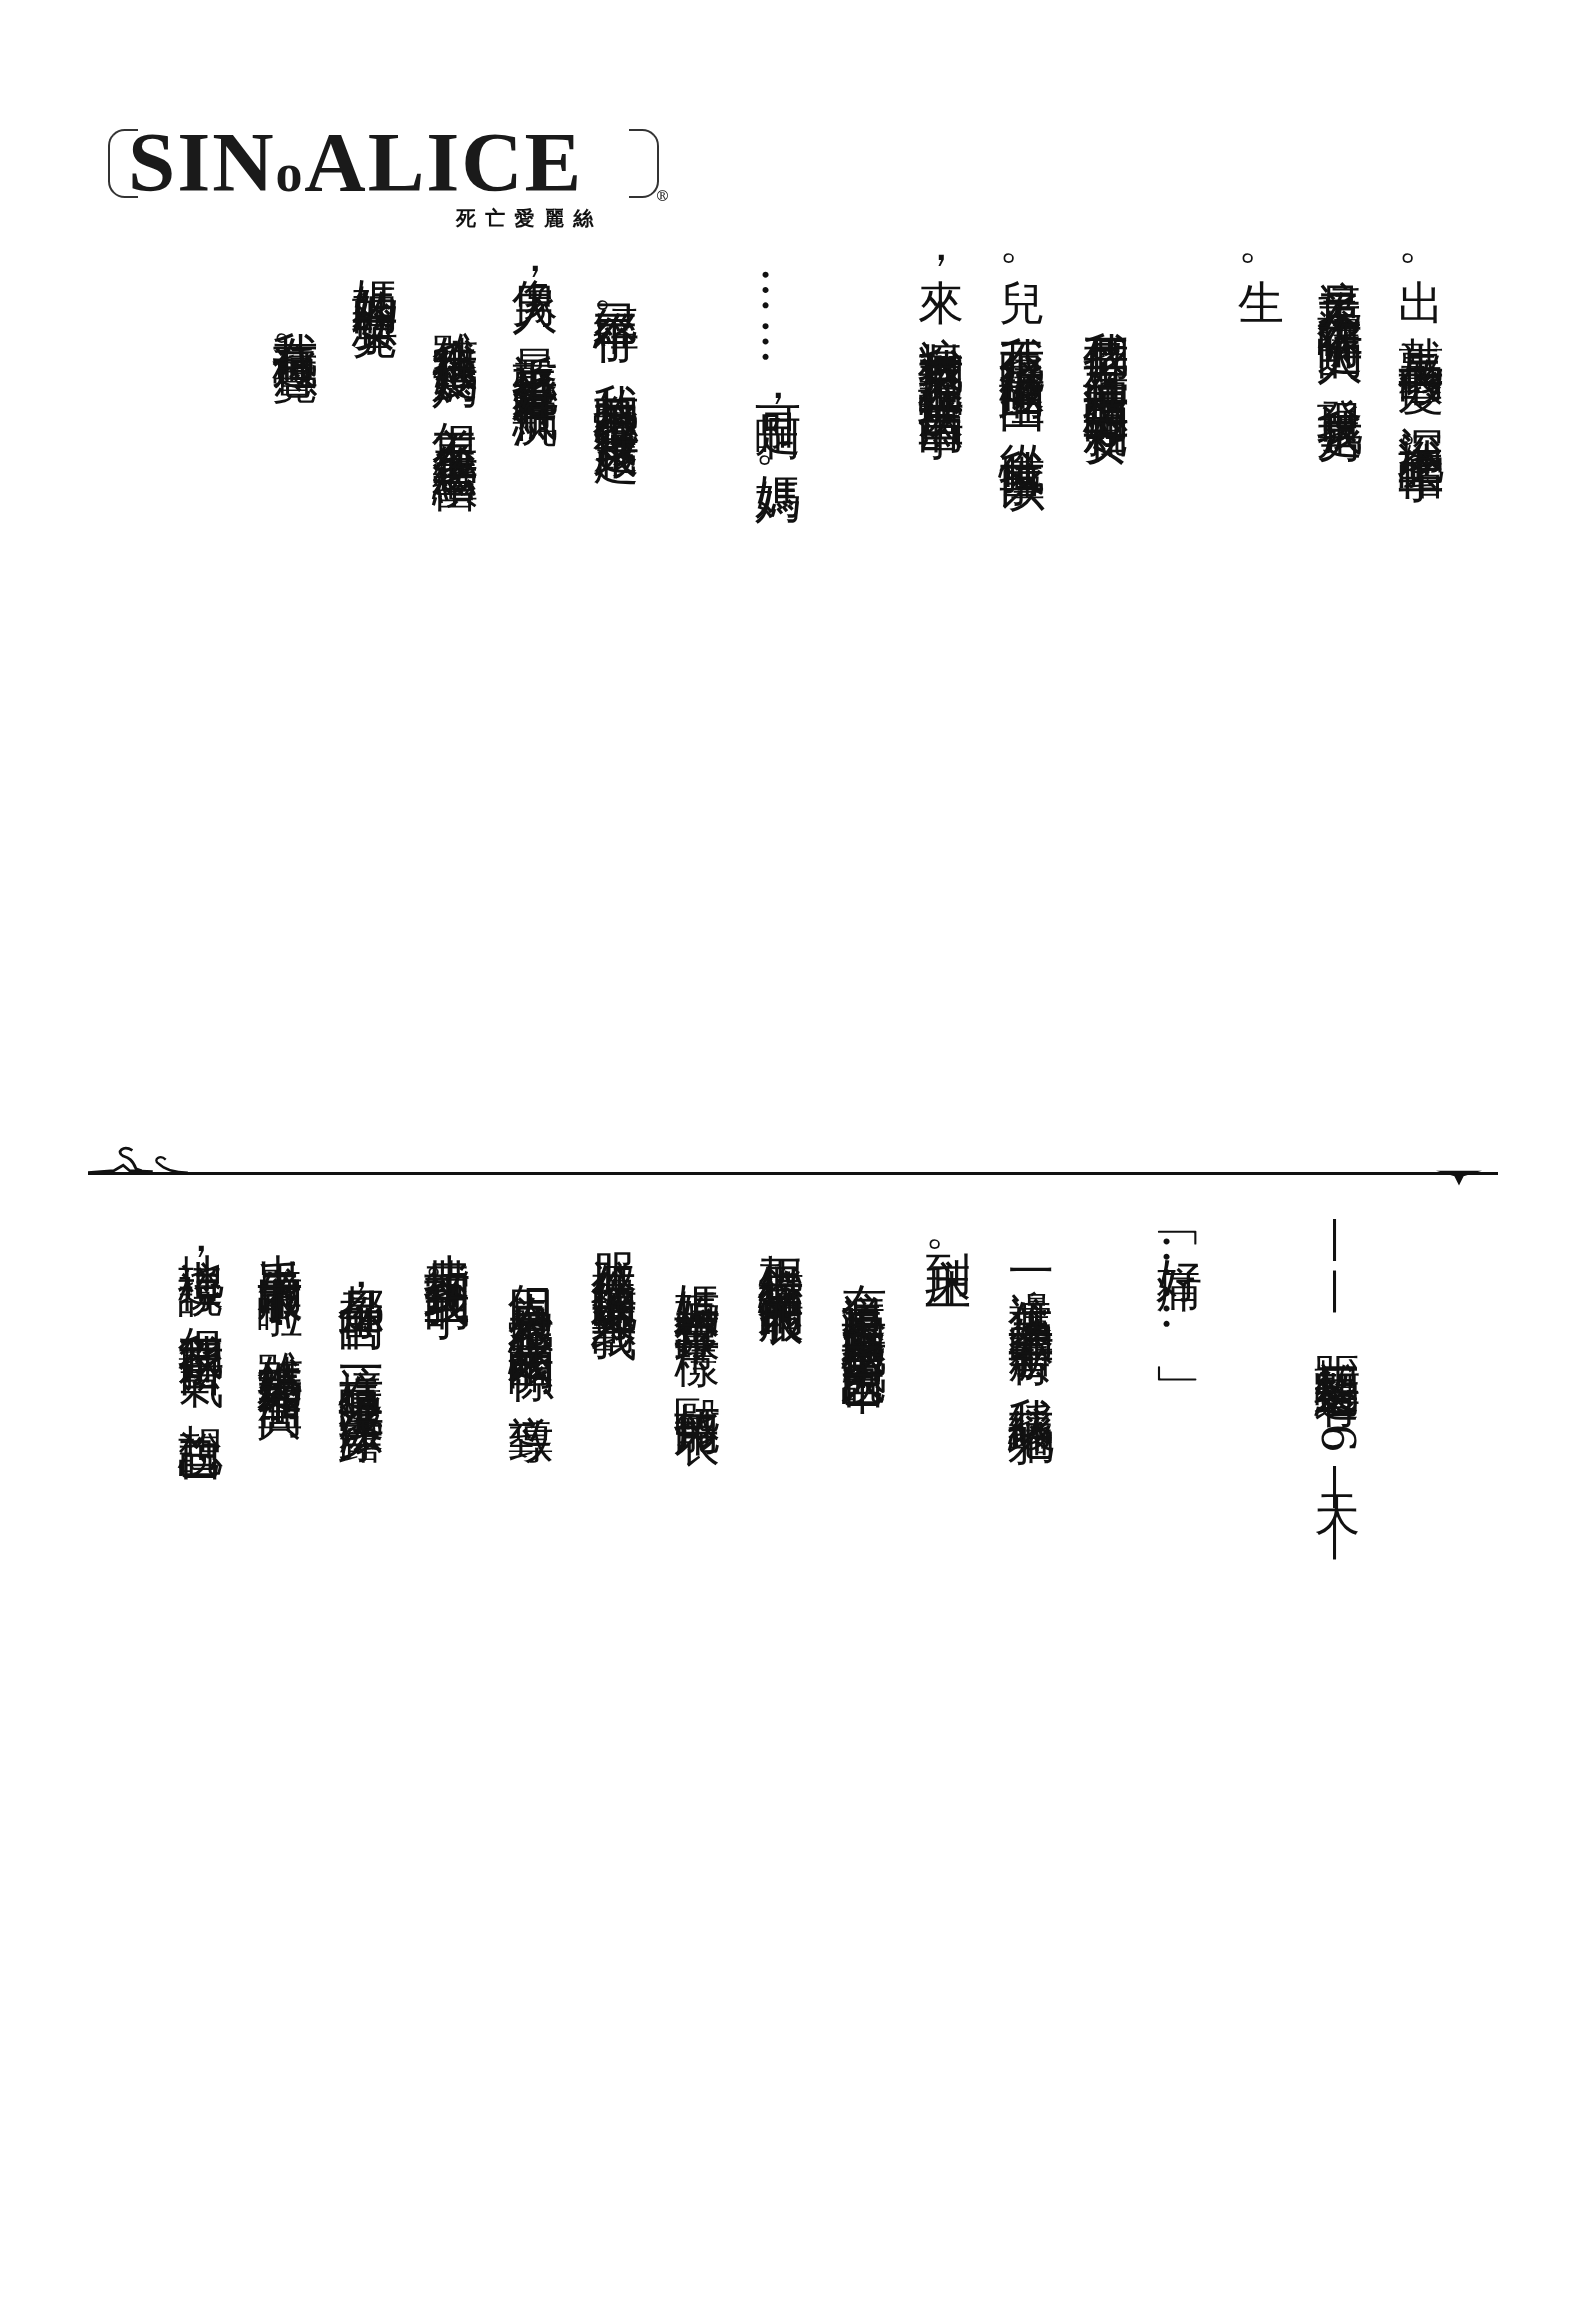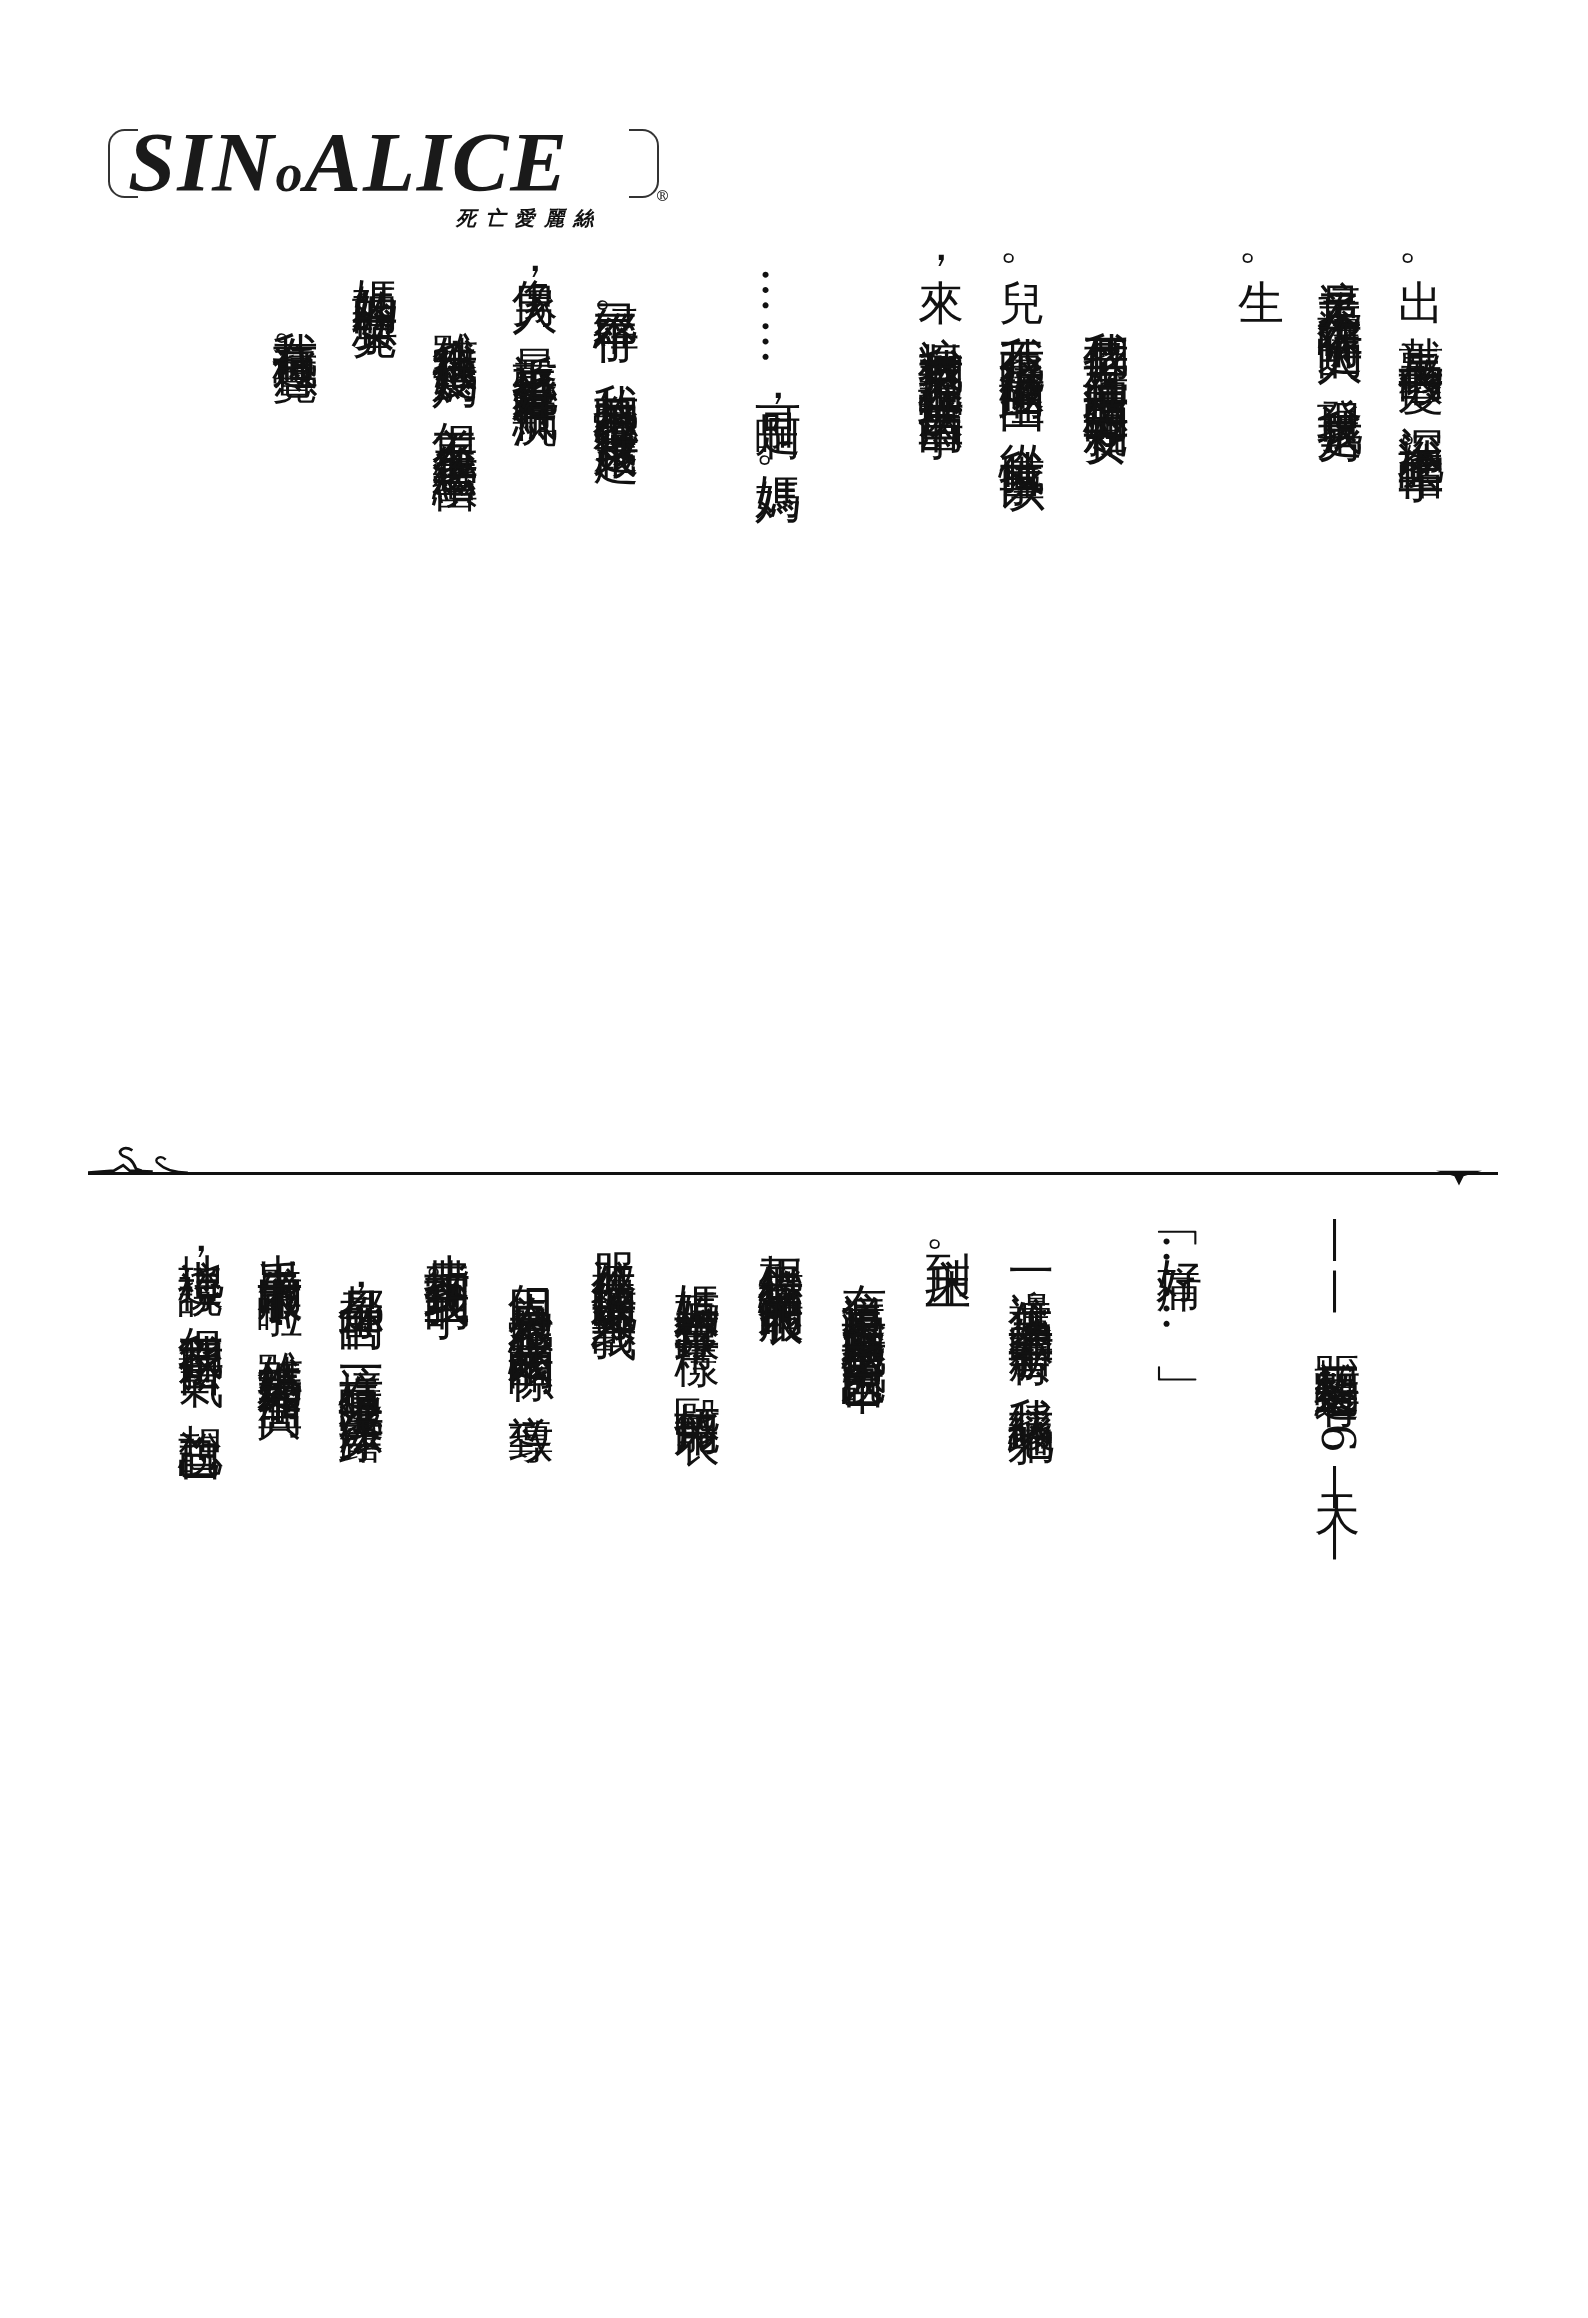--- a/index.html
+++ b/index.html
@@ -1,17 +1,17 @@
 <!DOCTYPE html>
 <html style="font-size:15px"><head>
 <meta charset="utf-8">
 <style>
   html, body { margin: 0; padding: 0; background: #ffffff; }
   body { width: 1589px; height: 2319px; position: relative; overflow: hidden; font-family: "DejaVu Serif", "Liberation Serif", serif; color: #111; }
-  .logo { position: absolute; left: 102px; top: 109px; width: 557px; height: 111px; font-style: italic; }
+  .logo { position: absolute; left: 102px; top: 109px; width: 557px; height: 111px; }
   .logo-word { position: absolute; left: 26px; top: 7.4px; font-family: "Liberation Serif", "DejaVu Serif", serif; font-size: 85px; font-weight: bold; letter-spacing: 1.9px; line-height: 93px; color: #1a1a1a; }
   .logo-word .small-o { font-size: 54px; }
   .logo-bracket-l, .logo-bracket-r { position: absolute; top: 20.4px; width: 28px; height: 65px; border: 2.8px solid #333; }
   .logo-bracket-l { left: 5.6px; border-right: none; border-radius: 16.7px 0 0 16.7px; }
   .logo-bracket-r { left: 527px; border-left: none; border-radius: 0 16.7px 16.7px 0; }
   .logo-reg { position: absolute; left: 553px; top: 78px; font-size: 15px; }
   .logo-sub { position: absolute; left: 354px; top: 96px; font-size: 20px; letter-spacing: 9.3px; font-weight: bold; }
   .col { position: absolute; writing-mode: vertical-rl; font-size: 46px; line-height: 52px; letter-spacing: 5.6px; white-space: nowrap; }
   .divider { position: absolute; left: 88px; top: 1172px; width: 1410px; height: 2.8px; background: #111; }
   .ornament-left { position: absolute; left: 88px; top: 1143px; width: 111px; height: 37px; }

